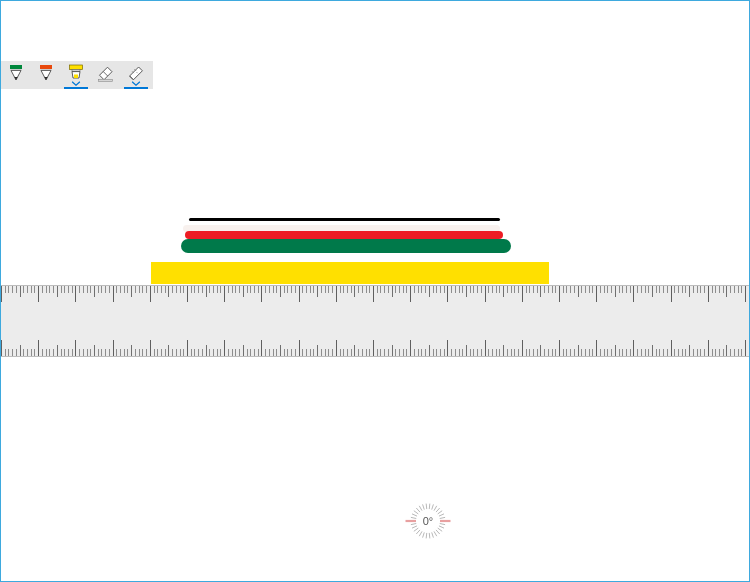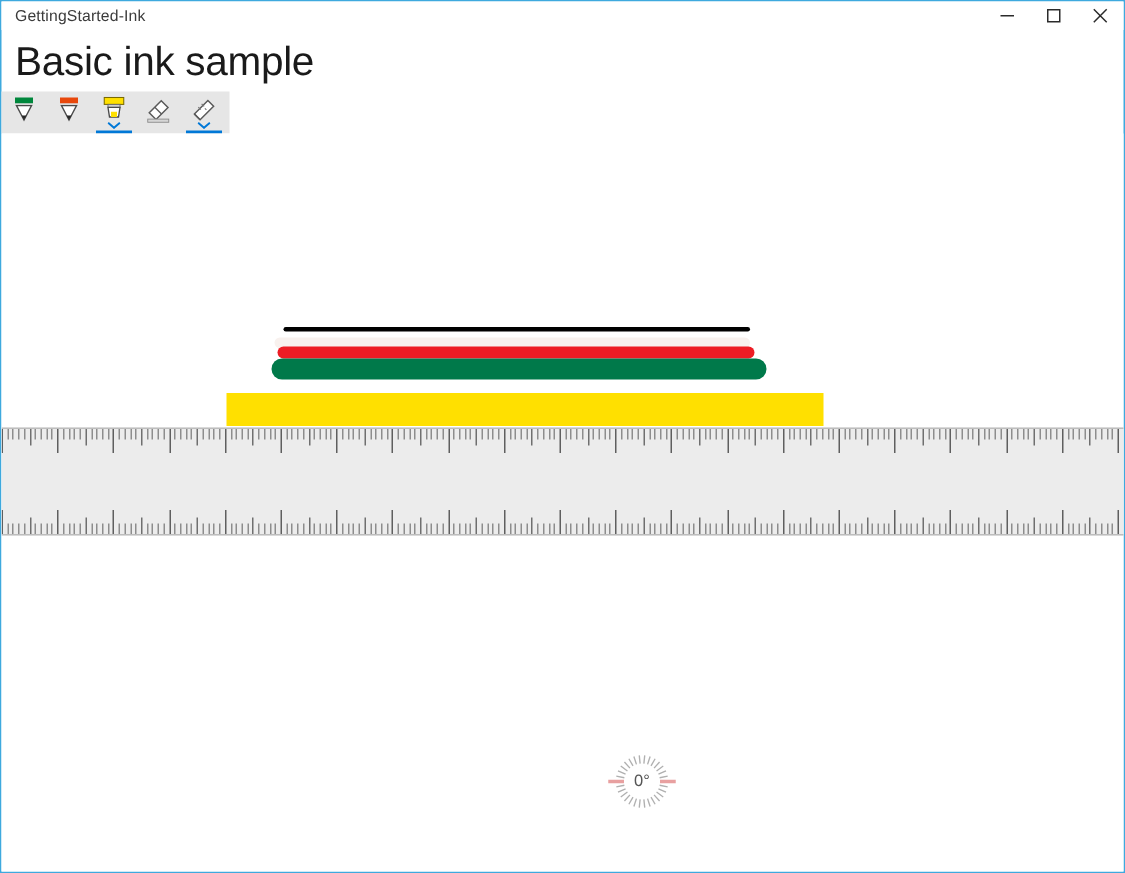--- a/index.html
+++ b/index.html
@@ -80,42 +80,21 @@
     position:absolute;left:0;top:0;width:52px;height:40px;
     display:flex;align-items:center;justify-content:center;
     font-size:11px;color:#555;font-family:"Liberation Sans","DejaVu Sans",sans-serif;
   }
 </style>
 </head>
 <body>
 
 <div class="window" style="border-color: rgb(62, 169, 222);">
 
-  <div class="titlebar">
-    <div class="title-text">GettingStarted-Ink</div>
-    <div class="caption-buttons">
-      <div class="cap-btn">
-        <svg width="11" height="11" viewBox="0 0 11 11">
-          <rect x="1" y="5" width="9" height="1" fill="#2b2b2b"></rect>
-        </svg>
-      </div>
-      <div class="cap-btn">
-        <svg width="11" height="11" viewBox="0 0 11 11">
-          <rect x="1.5" y="1.5" width="8" height="8" fill="none" stroke="#2b2b2b" stroke-width="1"></rect>
-        </svg>
-      </div>
-      <div class="cap-btn">
-        <svg width="11" height="11" viewBox="0 0 11 11">
-          <path d="M1.2 1.2 L9.8 9.8 M9.8 1.2 L1.2 9.8" stroke="#2b2b2b" stroke-width="1" fill="none"></path>
-        </svg>
-      </div>
-    </div>
-  </div>
-
-  <div class="page-title">Basic ink sample</div>
+
 
   <div class="ink-toolbar" style="background: rgb(230, 230, 230);">
 
     <div class="tool-btn">
       <svg width="20" height="22" viewBox="0 0 20 22">
         <rect x="4" y="2" width="12" height="4" fill="#00873c"></rect>
         <rect x="4" y="6" width="12" height="1.4" fill="#d9d9d9"></rect>
         <path d="M5 7.4 L15 7.4 L10 17 Z" fill="#ffffff" stroke="#4a4a4a" stroke-width="0.9"></path>
         <path d="M8.4 14 L11.6 14 L10 17 Z" fill="#2a2a2a"></path>
       </svg>

